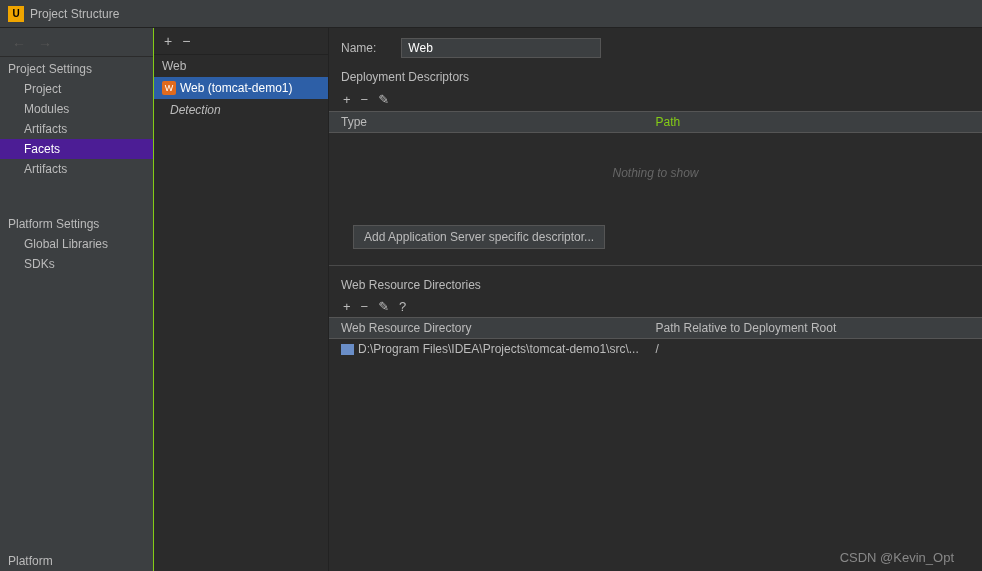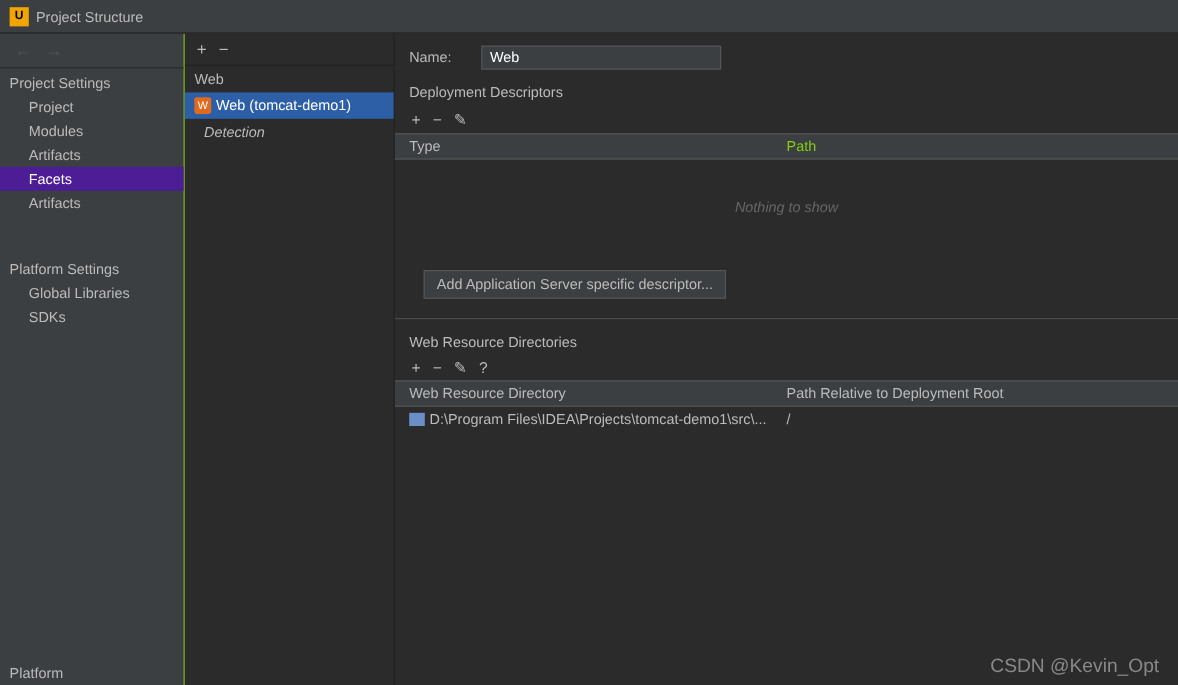--- a/index.html
+++ b/index.html
@@ -314,23 +314,23 @@
 
     .wr-row-path {
       flex: 1;
       font-size: 12px;
       color: #bbbbbb;
     }
 
     .watermark {
       position: absolute;
       bottom: 6px;
-      right: 16px;
+      right: 28px;
       color: #888;
-      font-size: 16px;
+      font-size: 13px;
     }
 
     .separator-line {
       height: 1px;
       background: #4a4a4a;
       margin: 4px 0;
     }
   </style>
 </head>
 <body>

